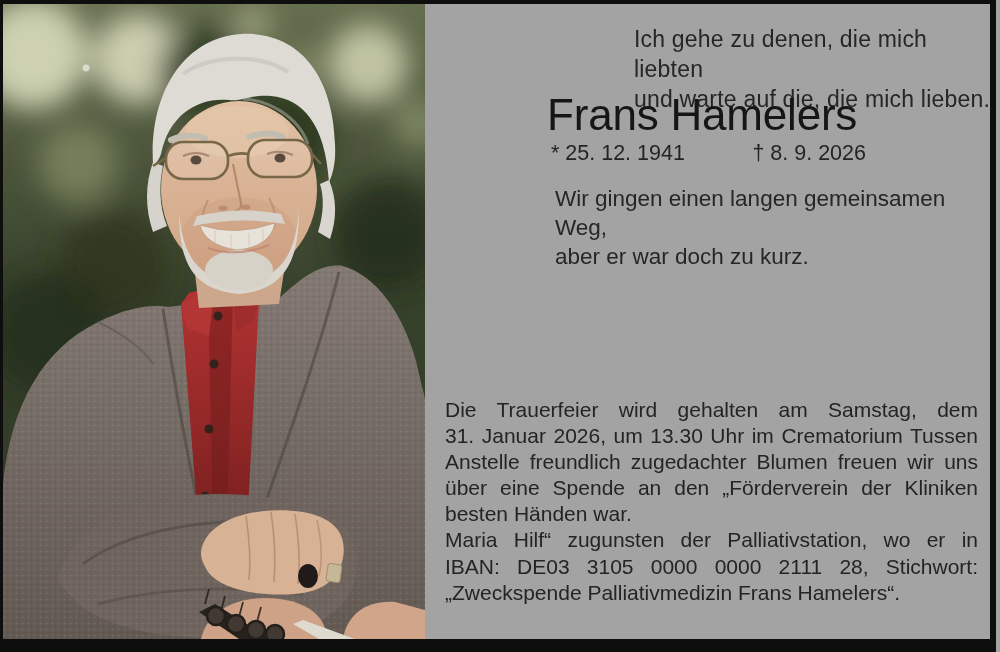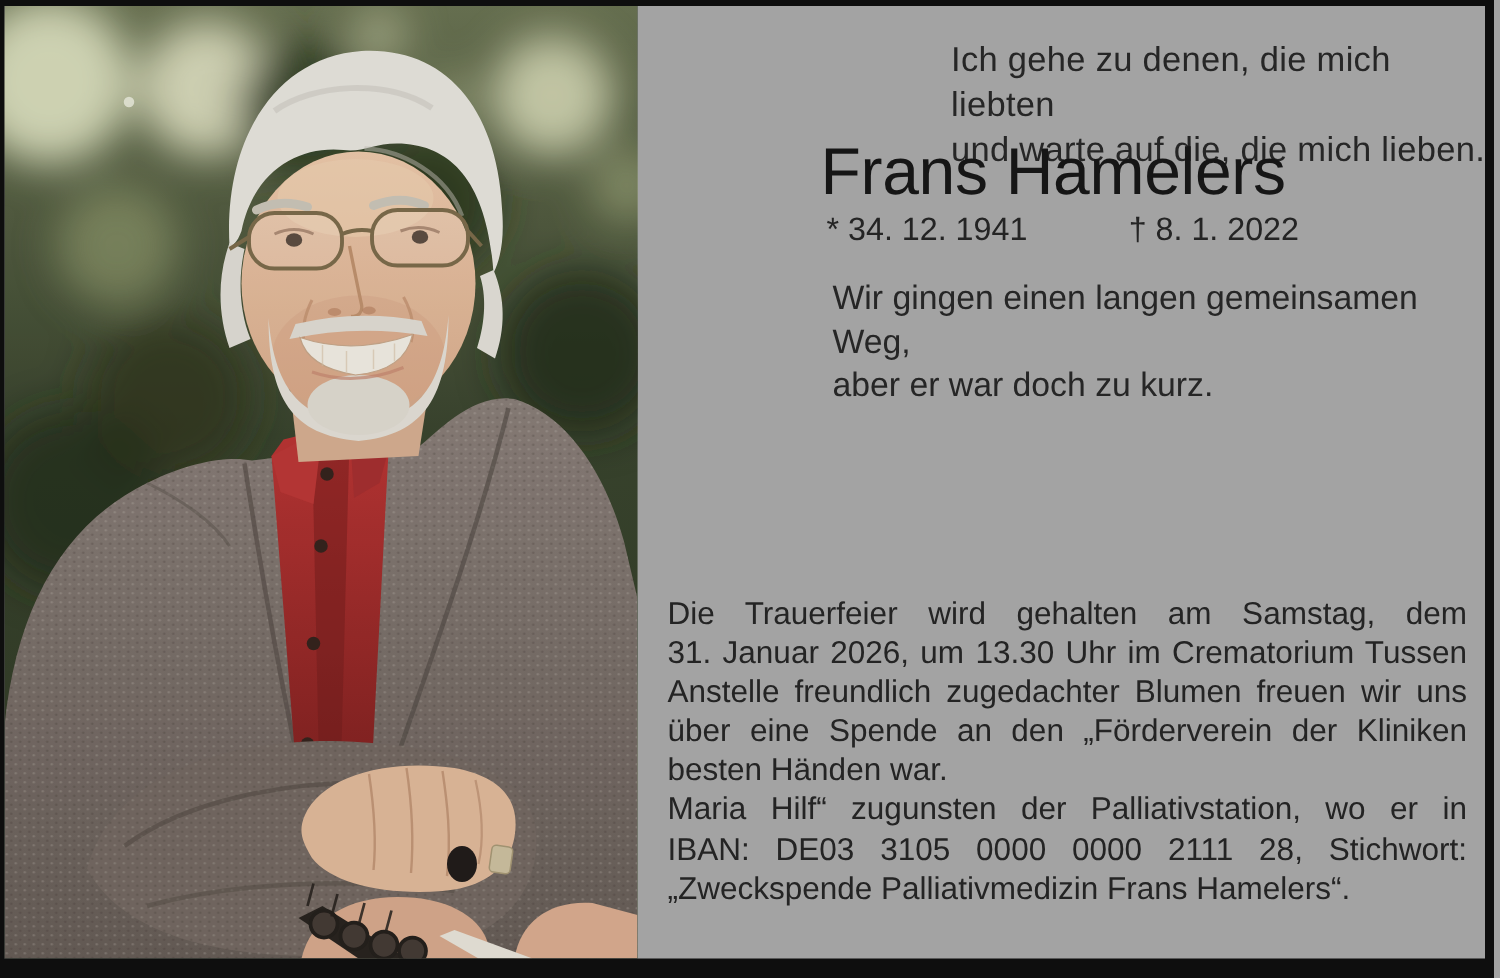--- a/index.html
+++ b/index.html
@@ -217,22 +217,22 @@
   </div>
 
   <div class="epigraph">
 
   <div>Ich gehe zu denen, die mich liebten</div>
       <div>und warte auf die, die mich lieben.</div>
     </div>
 
   <div class="name">Frans Hamelers</div>
   <div class="dates">
-    <span>* 34. 12. 1941</span>
-    <span>† 8. 1. 2022</span>
+    <span>* 25. 12. 1941</span>
+    <span>† 8. 9. 2026</span>
   </div>
 
   <div class="farewell">
 
   <div>Wir gingen einen langen gemeinsamen Weg,</div>
       <div>aber er war doch zu kurz.</div>
     </div>
 
 
   <div class="bodytext">

